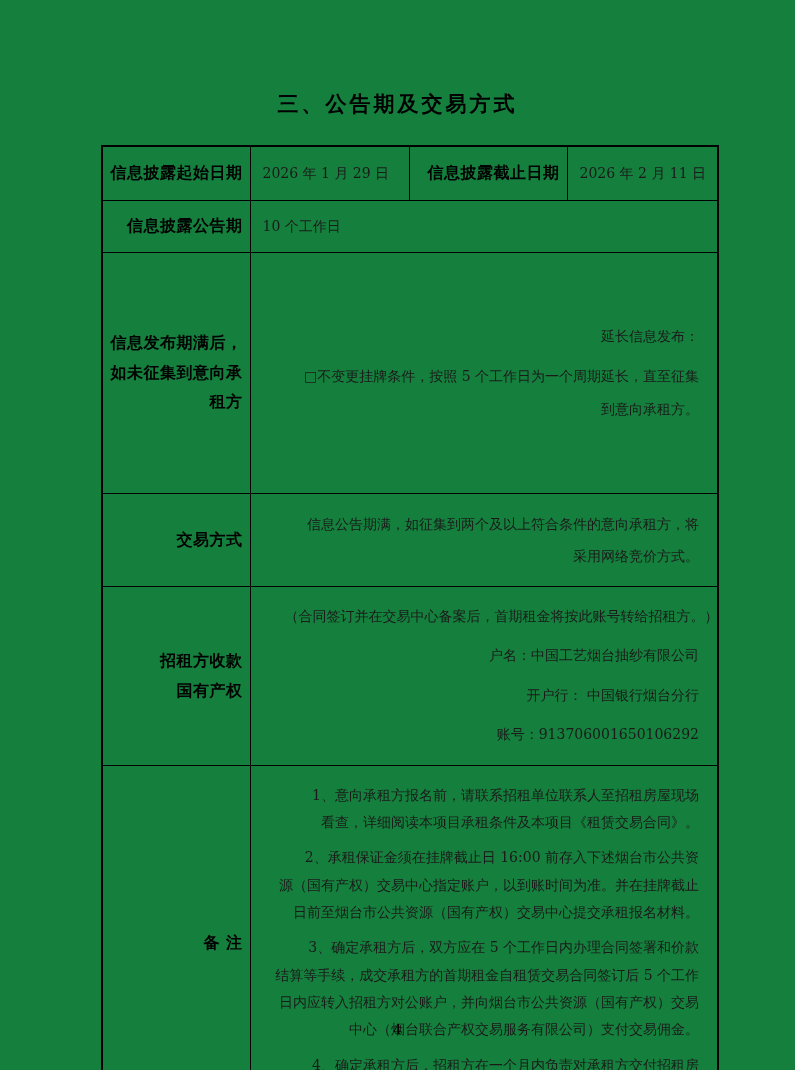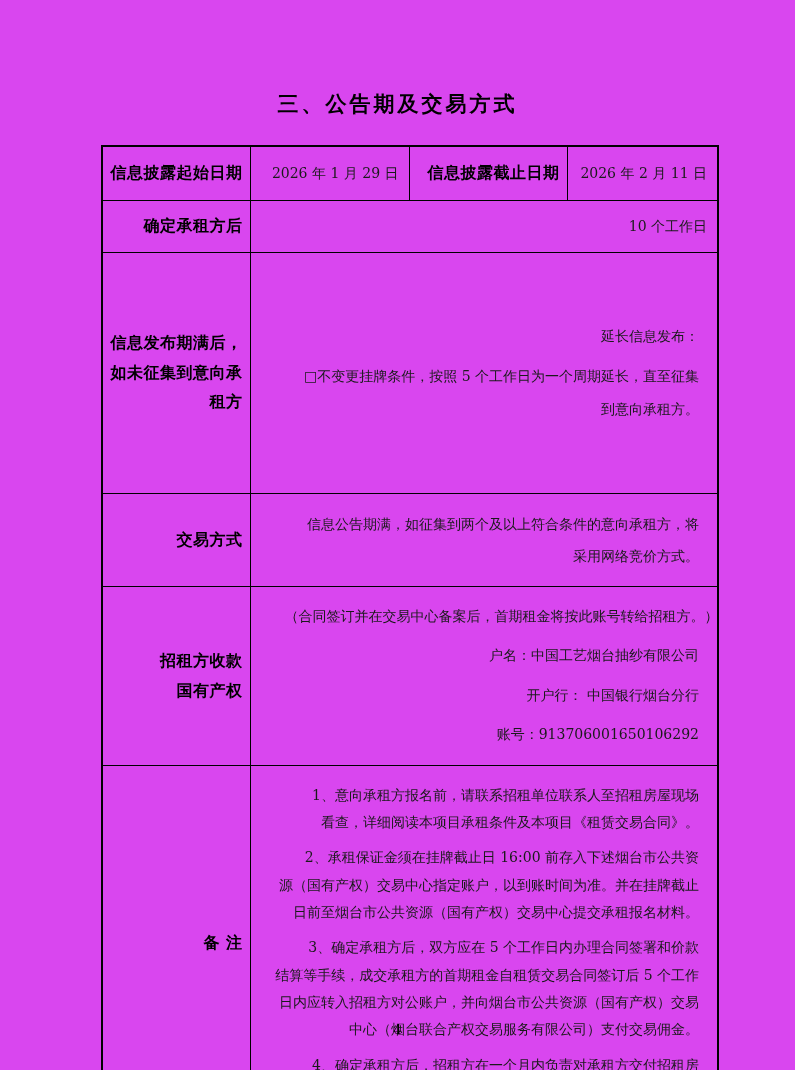--- a/index.html
+++ b/index.html
@@ -1,21 +1,21 @@
 <!DOCTYPE html>
 <html><head>
 <meta charset="utf-8">
 <style>
   * { box-sizing: border-box; }
   html, body { margin: 0; padding: 0; background: #ffffff; }
   .page {
     position: relative;
     width: 795px;
     height: 1070px;
-    background: #d946ef;
+    background: #15803d;
     color: #000000;
     font-family: "DejaVu Serif", "Liberation Serif", serif;
     overflow: hidden;
   }
   .title {
     margin: 0;
     padding-top: 90px;
     text-align: center;
     font-family: "DejaVu Sans", "Liberation Sans", sans-serif;
     font-weight: bold;
@@ -44,21 +44,21 @@
     line-height: 1.85;
     padding: 4px 7px;
     color: #000000;
   }
   td.value {
     font-size: 14px;
     line-height: 2.3;
     padding: 6px 10px 6px 12px;
     color: #1a1a1a;
   }
-  td.value.center { text-align: right; }
+  td.value.center { text-align: left; }
   td.value p { margin: 8px; }
   .indent2 { text-indent: 2em; }
   .indent1 { text-indent: 1em; }
   .nowrap { white-space: nowrap; }
   tr.r1 { height: 54px; }
   tr.r2 { height: 52px; }
   tr.r3 { height: 241px; }
   tr.r4 { height: 84px; }
   tr.r5 { height: 155px; }
   tr.r6 { height: 281px; }
@@ -90,21 +90,21 @@
     </colgroup>
     <tbody>
       <tr class="r1">
         <td class="label">信息披露起始日期</td>
         <td class="value center">2026 年 1 月 29 日</td>
         <td class="label">信息披露截止日期</td>
         <td class="value center">2026 年 2 月 11 日</td>
       </tr>
 
       <tr class="r2">
-        <td class="label">确定承租方后</td>
+        <td class="label">信息披露公告期</td>
         <td class="value center" colspan="3">10 个工作日</td>
       </tr>
 
       <tr class="r3">
         <td class="label">信息发布期满后，如未征集到意向承租方</td>
         <td class="value" colspan="3">
           <p class="indent2">延长信息发布：</p>
           <p class="indent2">□不变更挂牌条件，按照 5 个工作日为一个周期延长，直至征集到意向承租方。</p>
         </td>
       </tr>

